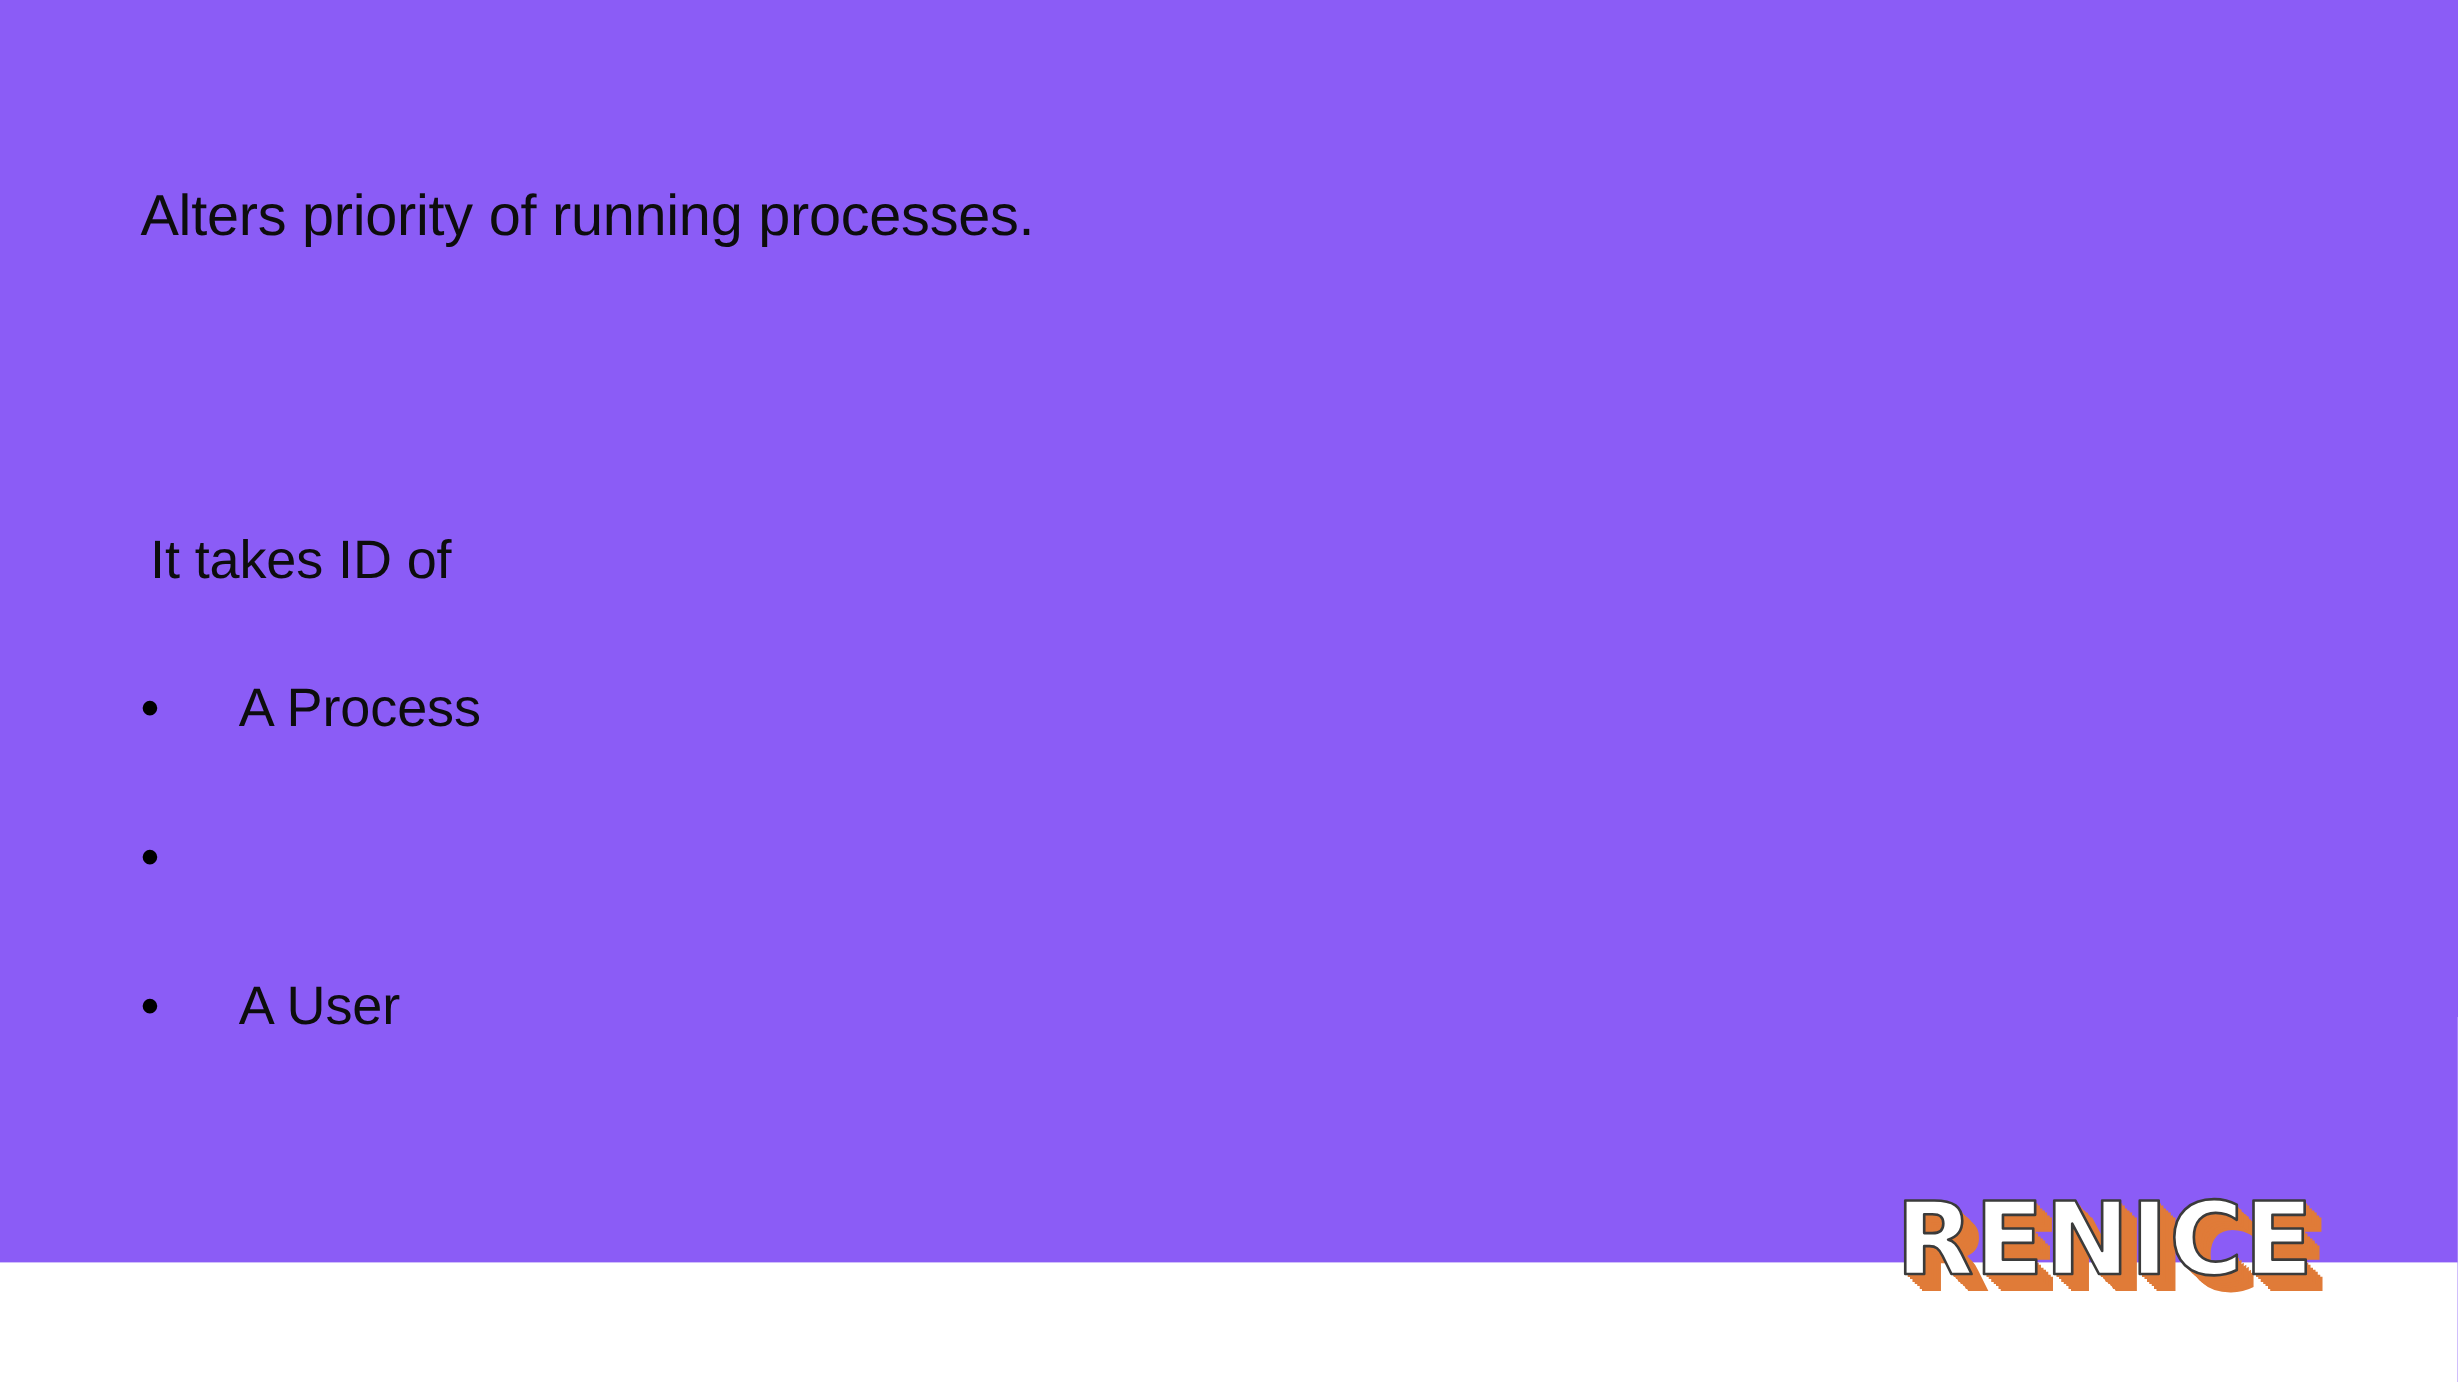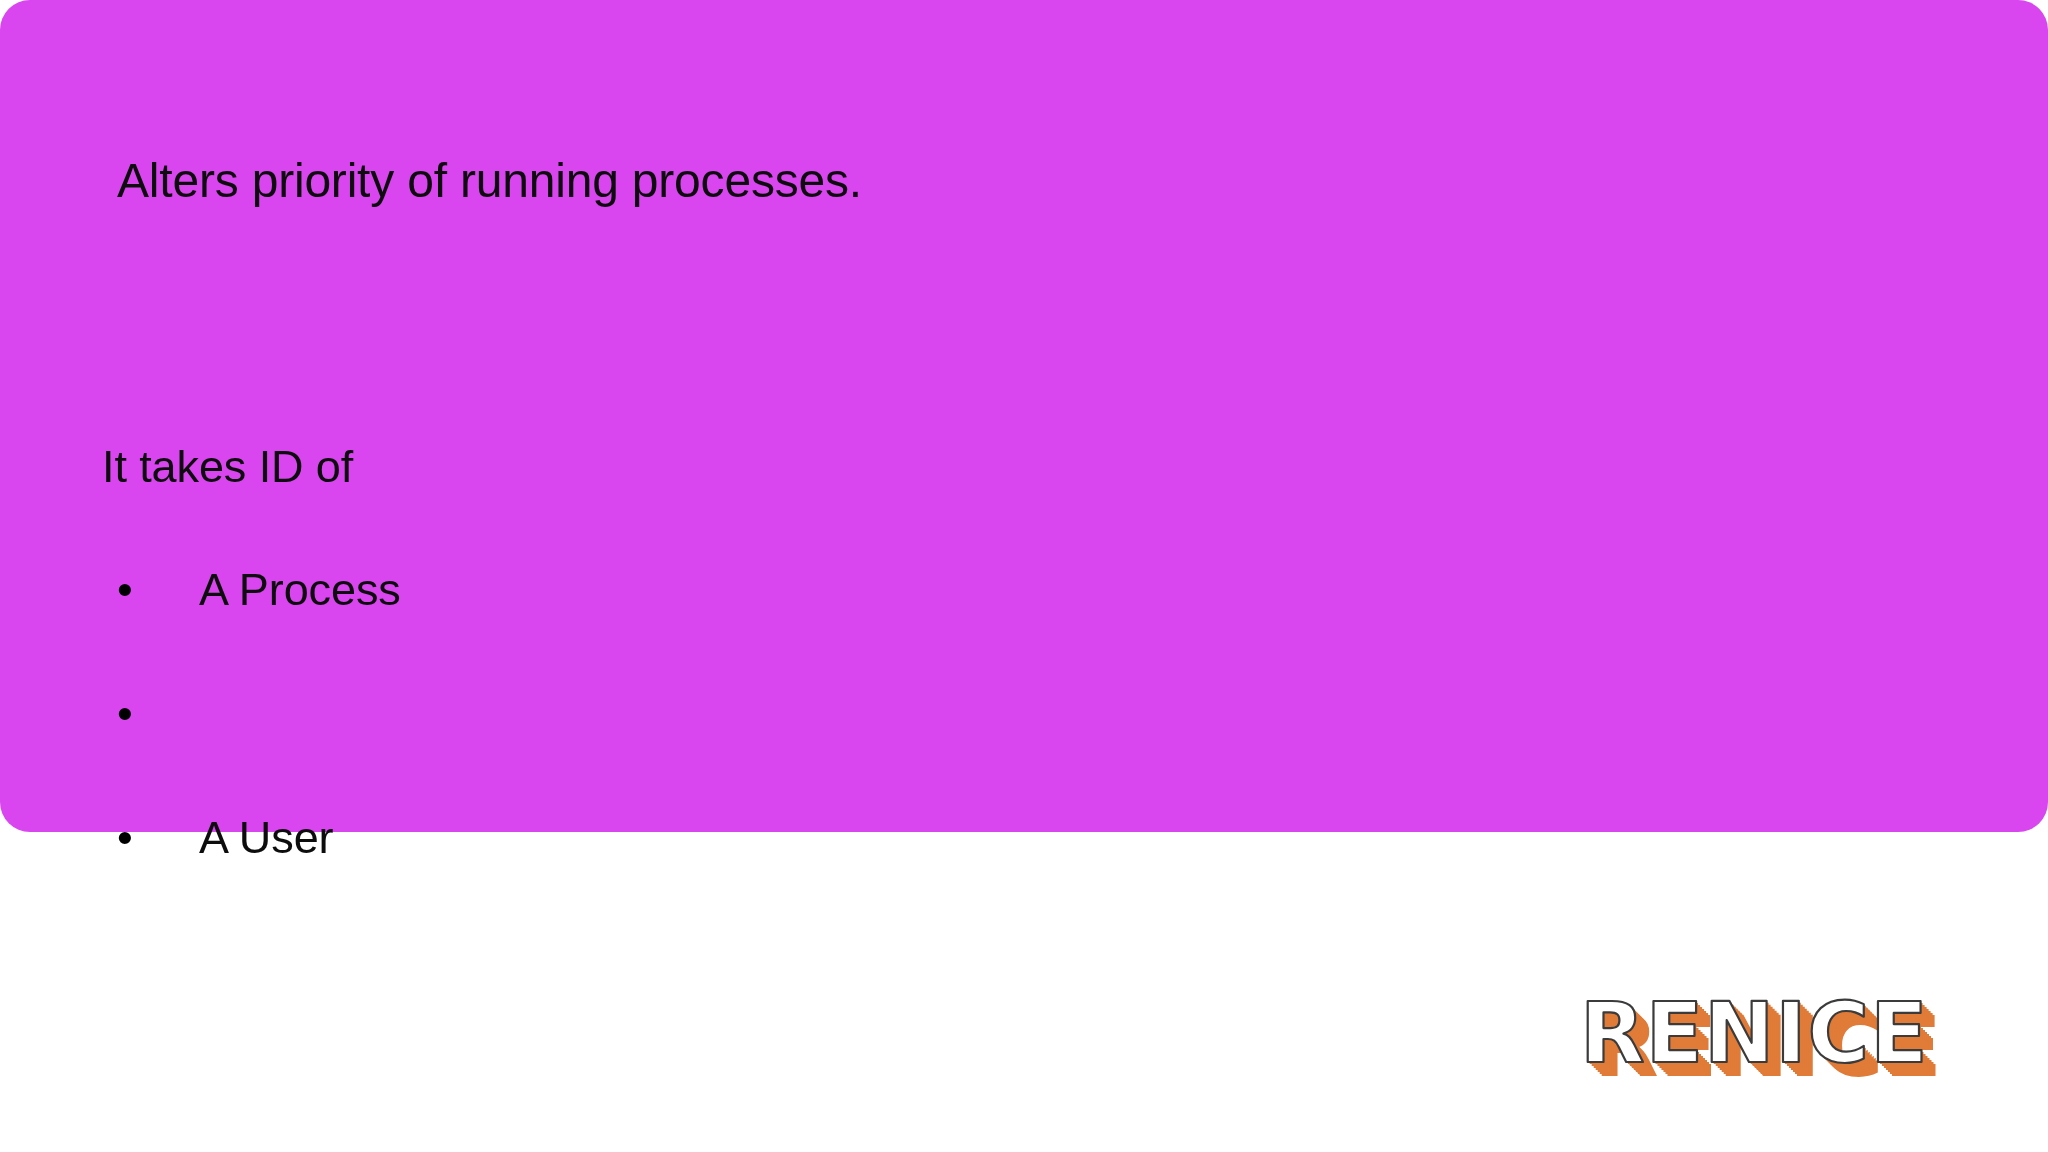--- a/index.html
+++ b/index.html
@@ -12,42 +12,41 @@
     width: 2048px;
     height: 1152px;
     background: #ffffff;
     font-family: "Liberation Sans", "DejaVu Sans", sans-serif;
     overflow: hidden;
   }
 
   .slide {
     position: relative;
     width: 2048px;
-    height: 832px;
-    background: #d946ef;
-    border-radius: 30px;
+    height: 1052px;
+    background: #8b5cf6;
   }
 
   
   .title-line {
     position: absolute;
     left: 117px;
     top: 152px;
     font-size: 48px;
     line-height: 58px;
     color: #0d0d0d;
     font-weight: 400;
     letter-spacing: -0.2px;
     white-space: nowrap;
   }
 
   
   .intro-line {
     position: absolute;
-    left: 102px;
+    left: 125px;
     top: 440px;
     font-size: 45px;
     line-height: 54px;
     color: #0d0d0d;
     font-weight: 400;
     letter-spacing: -0.1px;
     white-space: nowrap;
   }
 
   

